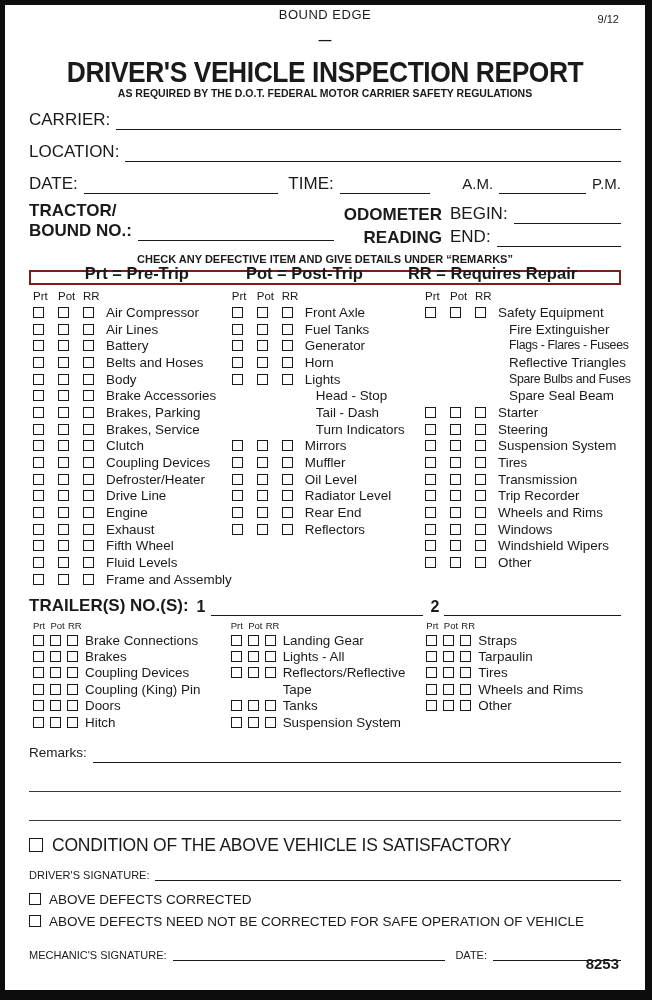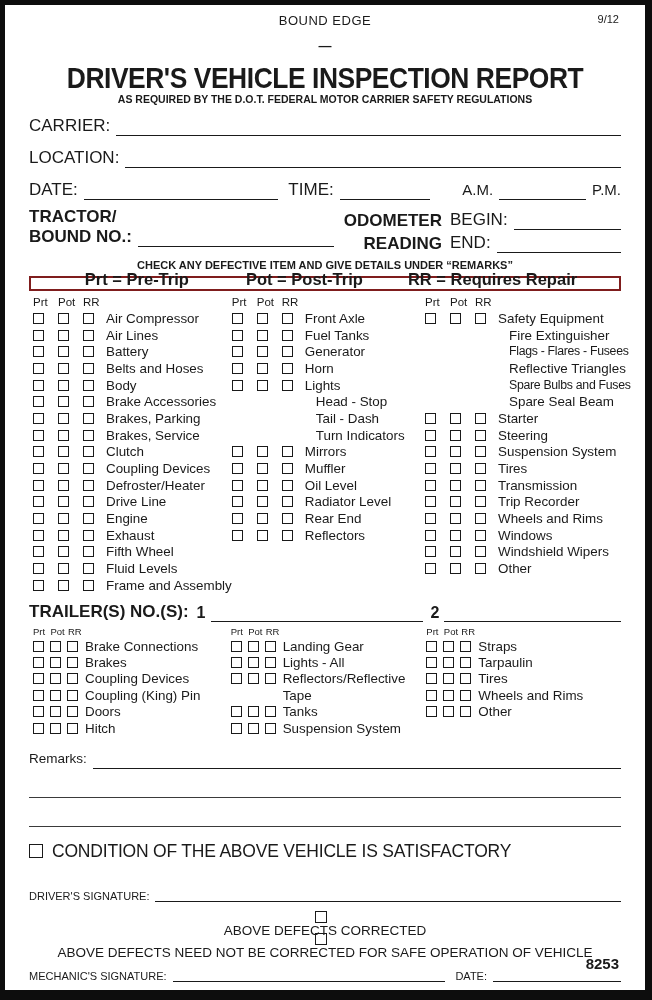--- a/index.html
+++ b/index.html
@@ -9,21 +9,21 @@
     background:#ffffff;
     box-sizing:border-box;
     border-style:solid;border-color:#0d0d0d;
     border-width:5px 7px 10px 5px;
     font-family:"Liberation Sans","DejaVu Sans",sans-serif;
     color:#1a1a1a;
     overflow:hidden;
   }
   .content{padding:0 24px;}
   
-  .topbar{position:relative;text-align:center;padding-top:6px;height:16px;}
+  .topbar{position:relative;text-align:center;height:16px;}
   .bound-edge{font-size:13px;letter-spacing:.5px;}
   .page-code{position:absolute;right:2px;top:8px;font-size:11px;}
   .dash{ text-align:center;font-weight:bold;font-size:13px;line-height:14px;margin-top:12px;}
   .title{text-align:center;font-weight:bold;font-size:30px;line-height:31px;margin-top:9px;
          transform:scale(.88,1);transform-origin:center;white-space:nowrap;letter-spacing:-.5px;}
   .subtitle{text-align:center;font-weight:bold;font-size:10.5px;line-height:12px;}
   
   .frow{display:flex;align-items:flex-end;margin-top:9px;height:23px;}
   .flabel{font-size:17px;line-height:20px;white-space:nowrap;}
   .flabel.bold{font-weight:bold;}
@@ -74,21 +74,21 @@
   .trailer-heading .l2{flex:1;margin-left:5px;}
   
   .remarks-row{display:flex;align-items:flex-end;margin-top:11px;height:21px;}
   .remarks-row .flabel{font-size:13.5px;}
   .rline{border-bottom:1px solid #3a3a3a;height:0;margin-top:28px;}
   .cond-row{display:flex;align-items:center;margin-top:13px;height:22px;}
   .cbig{box-sizing:border-box;width:14px;height:14px;border:1.5px solid #1a1a1a;flex:none;margin-right:9px;}
   .cond-text{font-size:17.5px;letter-spacing:-.2px;white-space:nowrap;}
   .sig-row{display:flex;align-items:flex-end;height:17px;}
   .sig-label{font-size:11px;white-space:nowrap;}
-  .def-row{display:flex;align-items:center;height:18px;flex-direction:column;}
+  .def-row{display:flex;align-items:center;height:18px;}
   .cmed{box-sizing:border-box;width:12px;height:12px;border:1.4px solid #1a1a1a;flex:none;margin-right:8px;}
   .def-text{font-size:13.5px;white-space:nowrap;}
   .date-label{font-size:11px;margin-left:10px;white-space:nowrap;}
   .dline{width:128px;border-bottom:1.4px solid #1a1a1a;height:12px;}
   .form-number{position:absolute;right:26px;bottom:18px;font-weight:bold;font-size:15px;}
 </style>
 </head>
 <body>
 
 <div class="form">
@@ -585,21 +585,21 @@
       <span class="wline grow ml6"></span>
     </div>
     <div class="rline"></div>
     <div class="rline"></div>
 
     <div class="cond-row">
       <span class="cbig"></span>
       <span class="cond-text">CONDITION OF THE ABOVE VEHICLE IS SATISFACTORY</span>
     </div>
 
-    <div class="sig-row" style="margin-top:23px;">
+    <div class="sig-row" style="margin-top:8px;">
       <span class="sig-label">DRIVER'S SIGNATURE:</span>
       <span class="wline grow ml6" style="height:10px;"></span>
     </div>
 
     <div class="def-row" style="margin-top:9px;">
       <span class="cmed"></span>
       <span class="def-text">ABOVE DEFECTS CORRECTED</span>
     </div>
     <div class="def-row" style="margin-top:4px;align-items:center;">
       <span class="cmed"></span>

